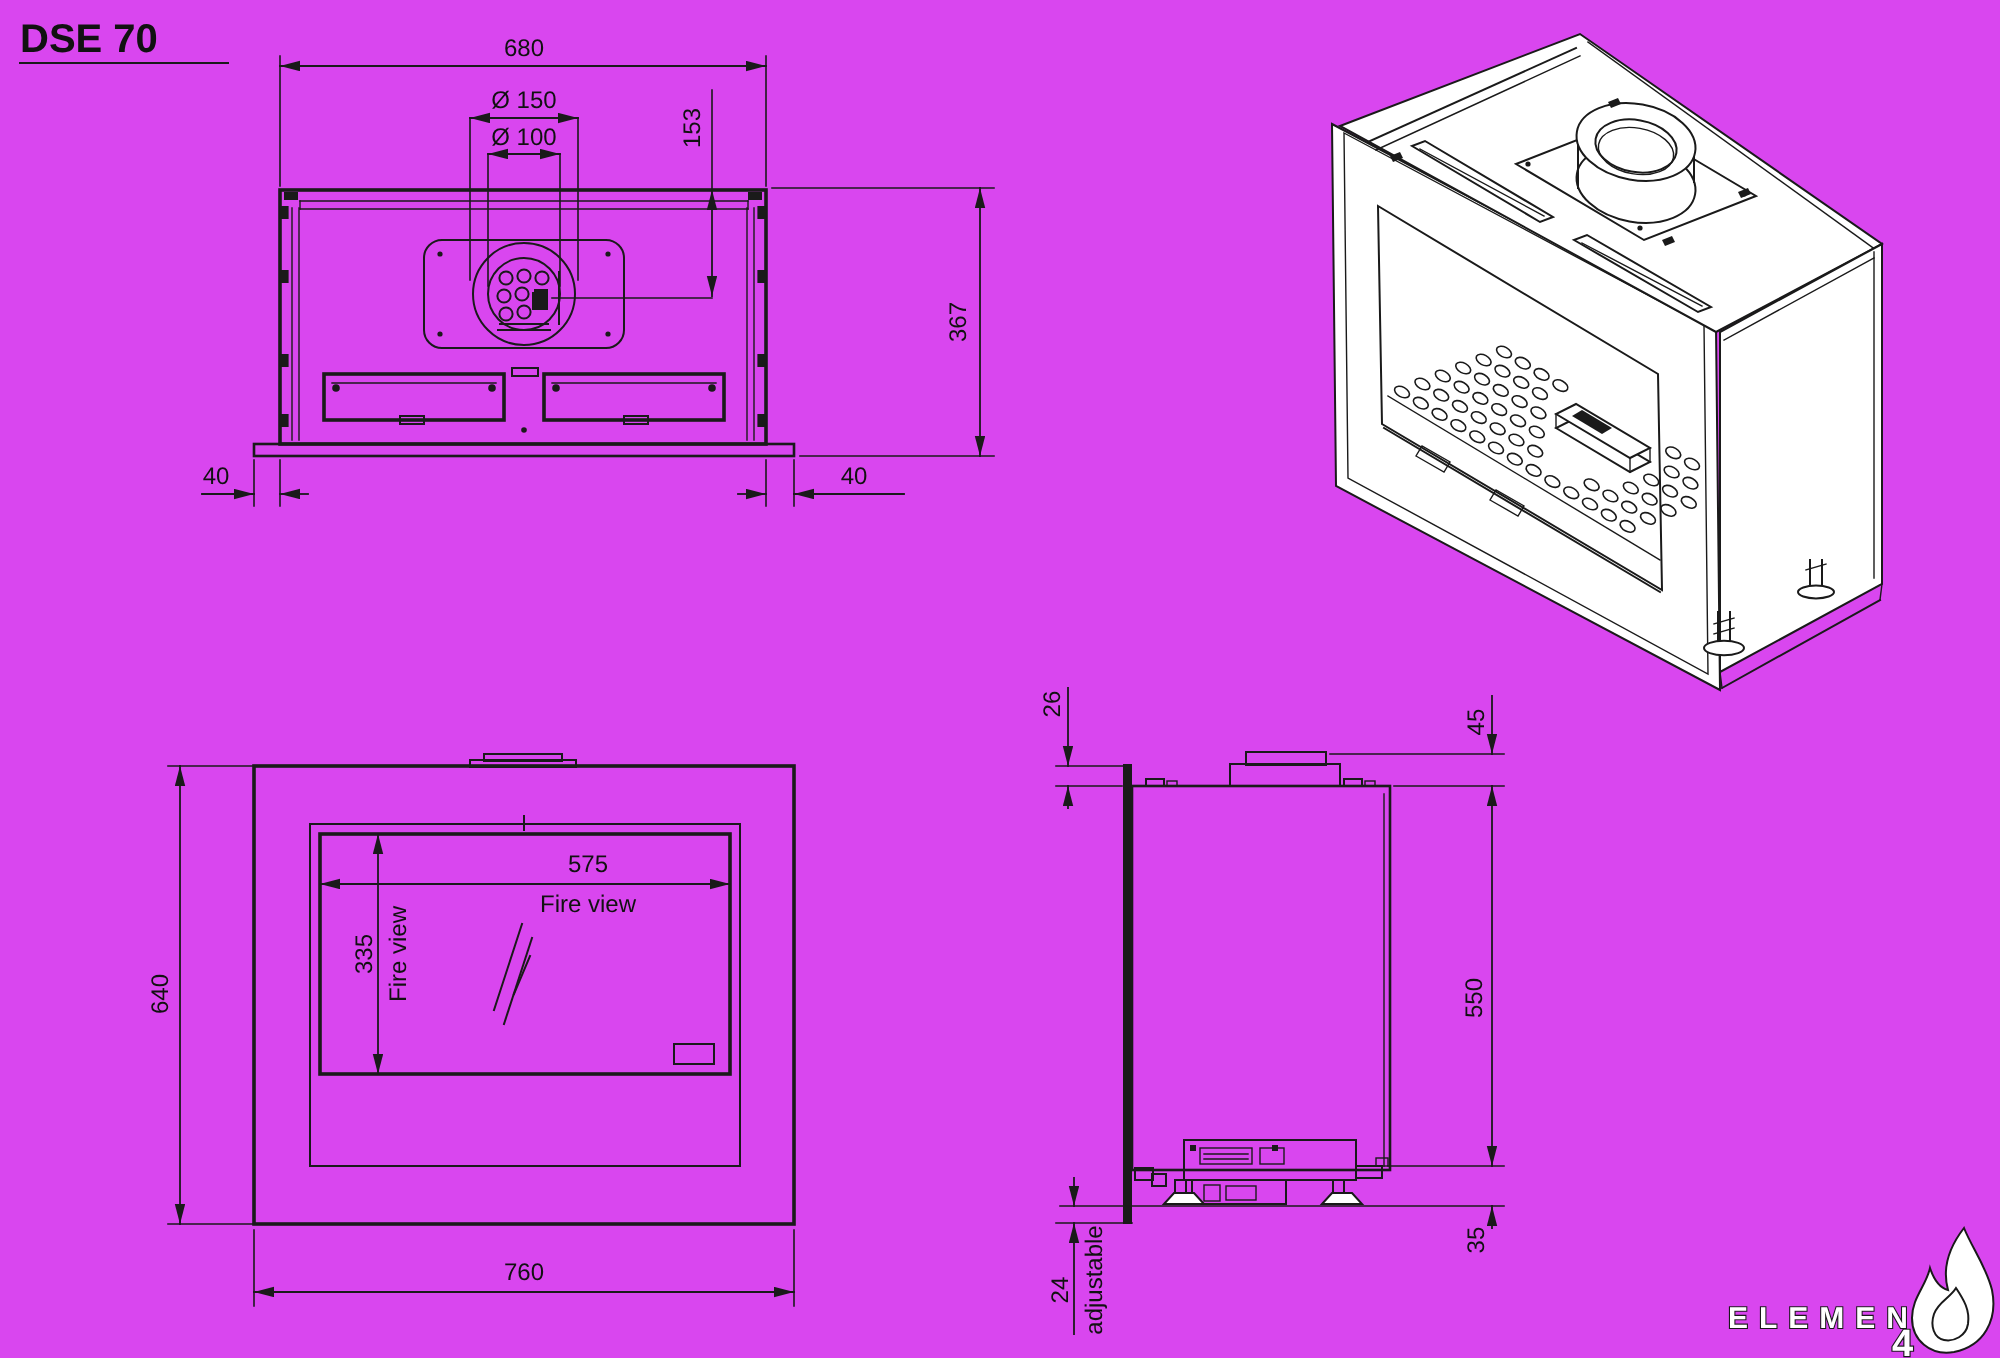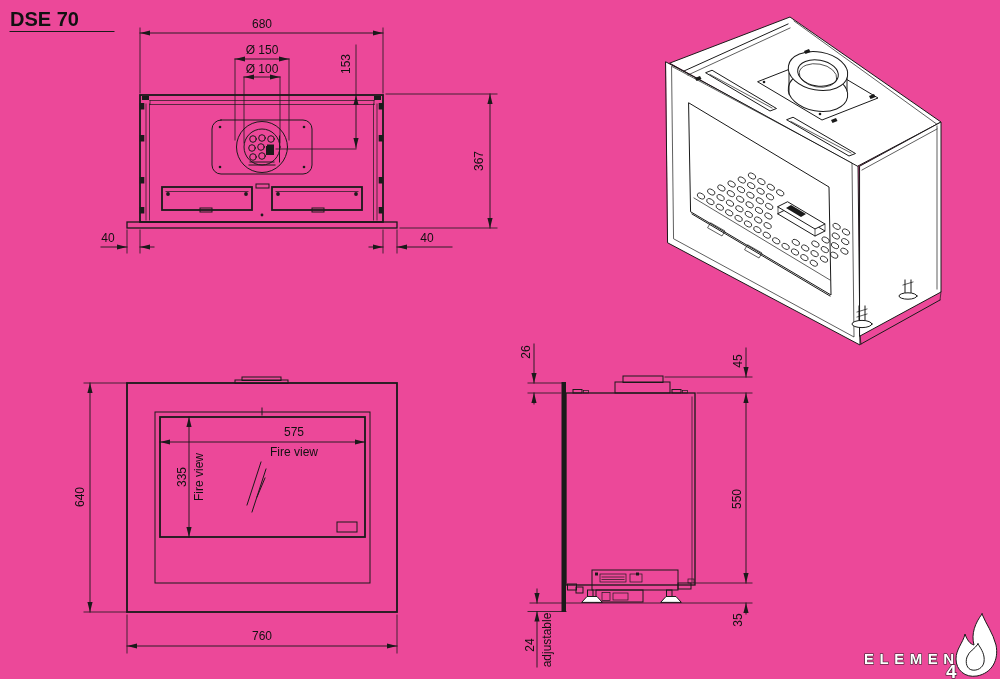--- a/index.html
+++ b/index.html
@@ -1,16 +1,16 @@
 <!DOCTYPE html>
 <html><head>
 <meta charset="utf-8">
 <style>
   html,body{margin:0;padding:0;background:#fff;}
-  .canvas{position:relative;width:1000px;height:679px;background:#ec4899;overflow:hidden;font-family:"Liberation Sans",sans-serif;}
+  .canvas{position:relative;width:1000px;height:679px;background:#d946ef;overflow:hidden;font-family:"Liberation Sans",sans-serif;}
   svg{position:absolute;left:0;top:0;}
   .ln{stroke:#1a1a1a;fill:none;stroke-width:1;stroke-linecap:square;}
   .thk{stroke-width:1.8;}
   .med{stroke-width:1.3;}
   .thn{stroke-width:0.7;}
   .ext{stroke-width:0.8;}
   .dim{stroke-width:0.9;}
   .blk{fill:#1a1a1a;stroke:none;}
   .wht{fill:#ffffff;}
   text{font:12px "Liberation Sans",sans-serif;fill:#111;}

